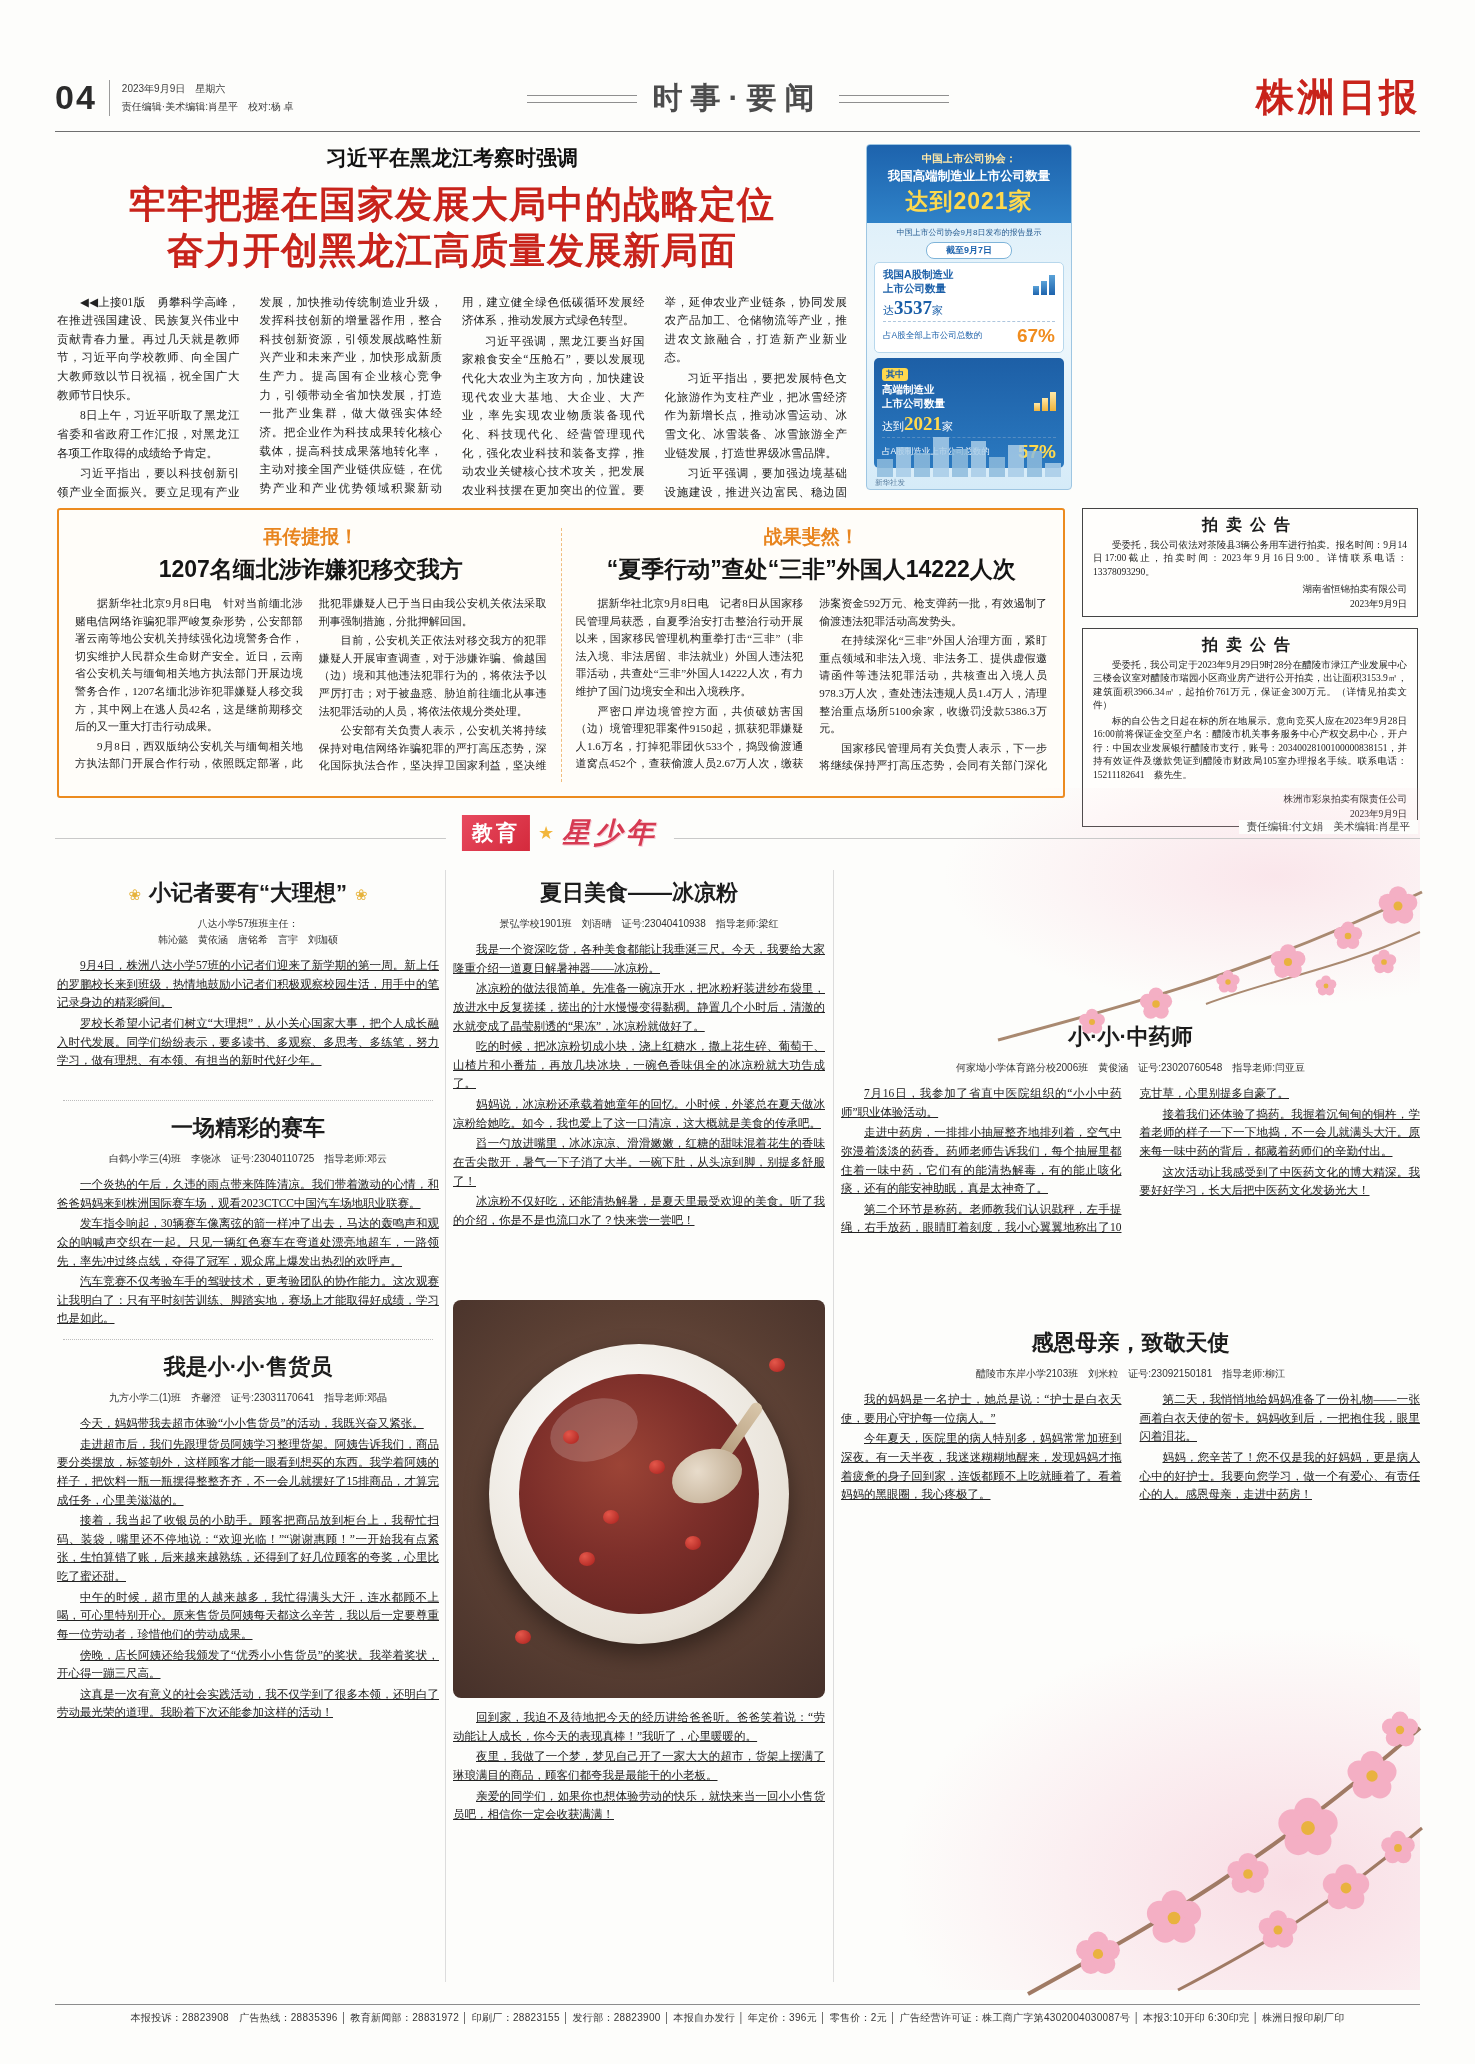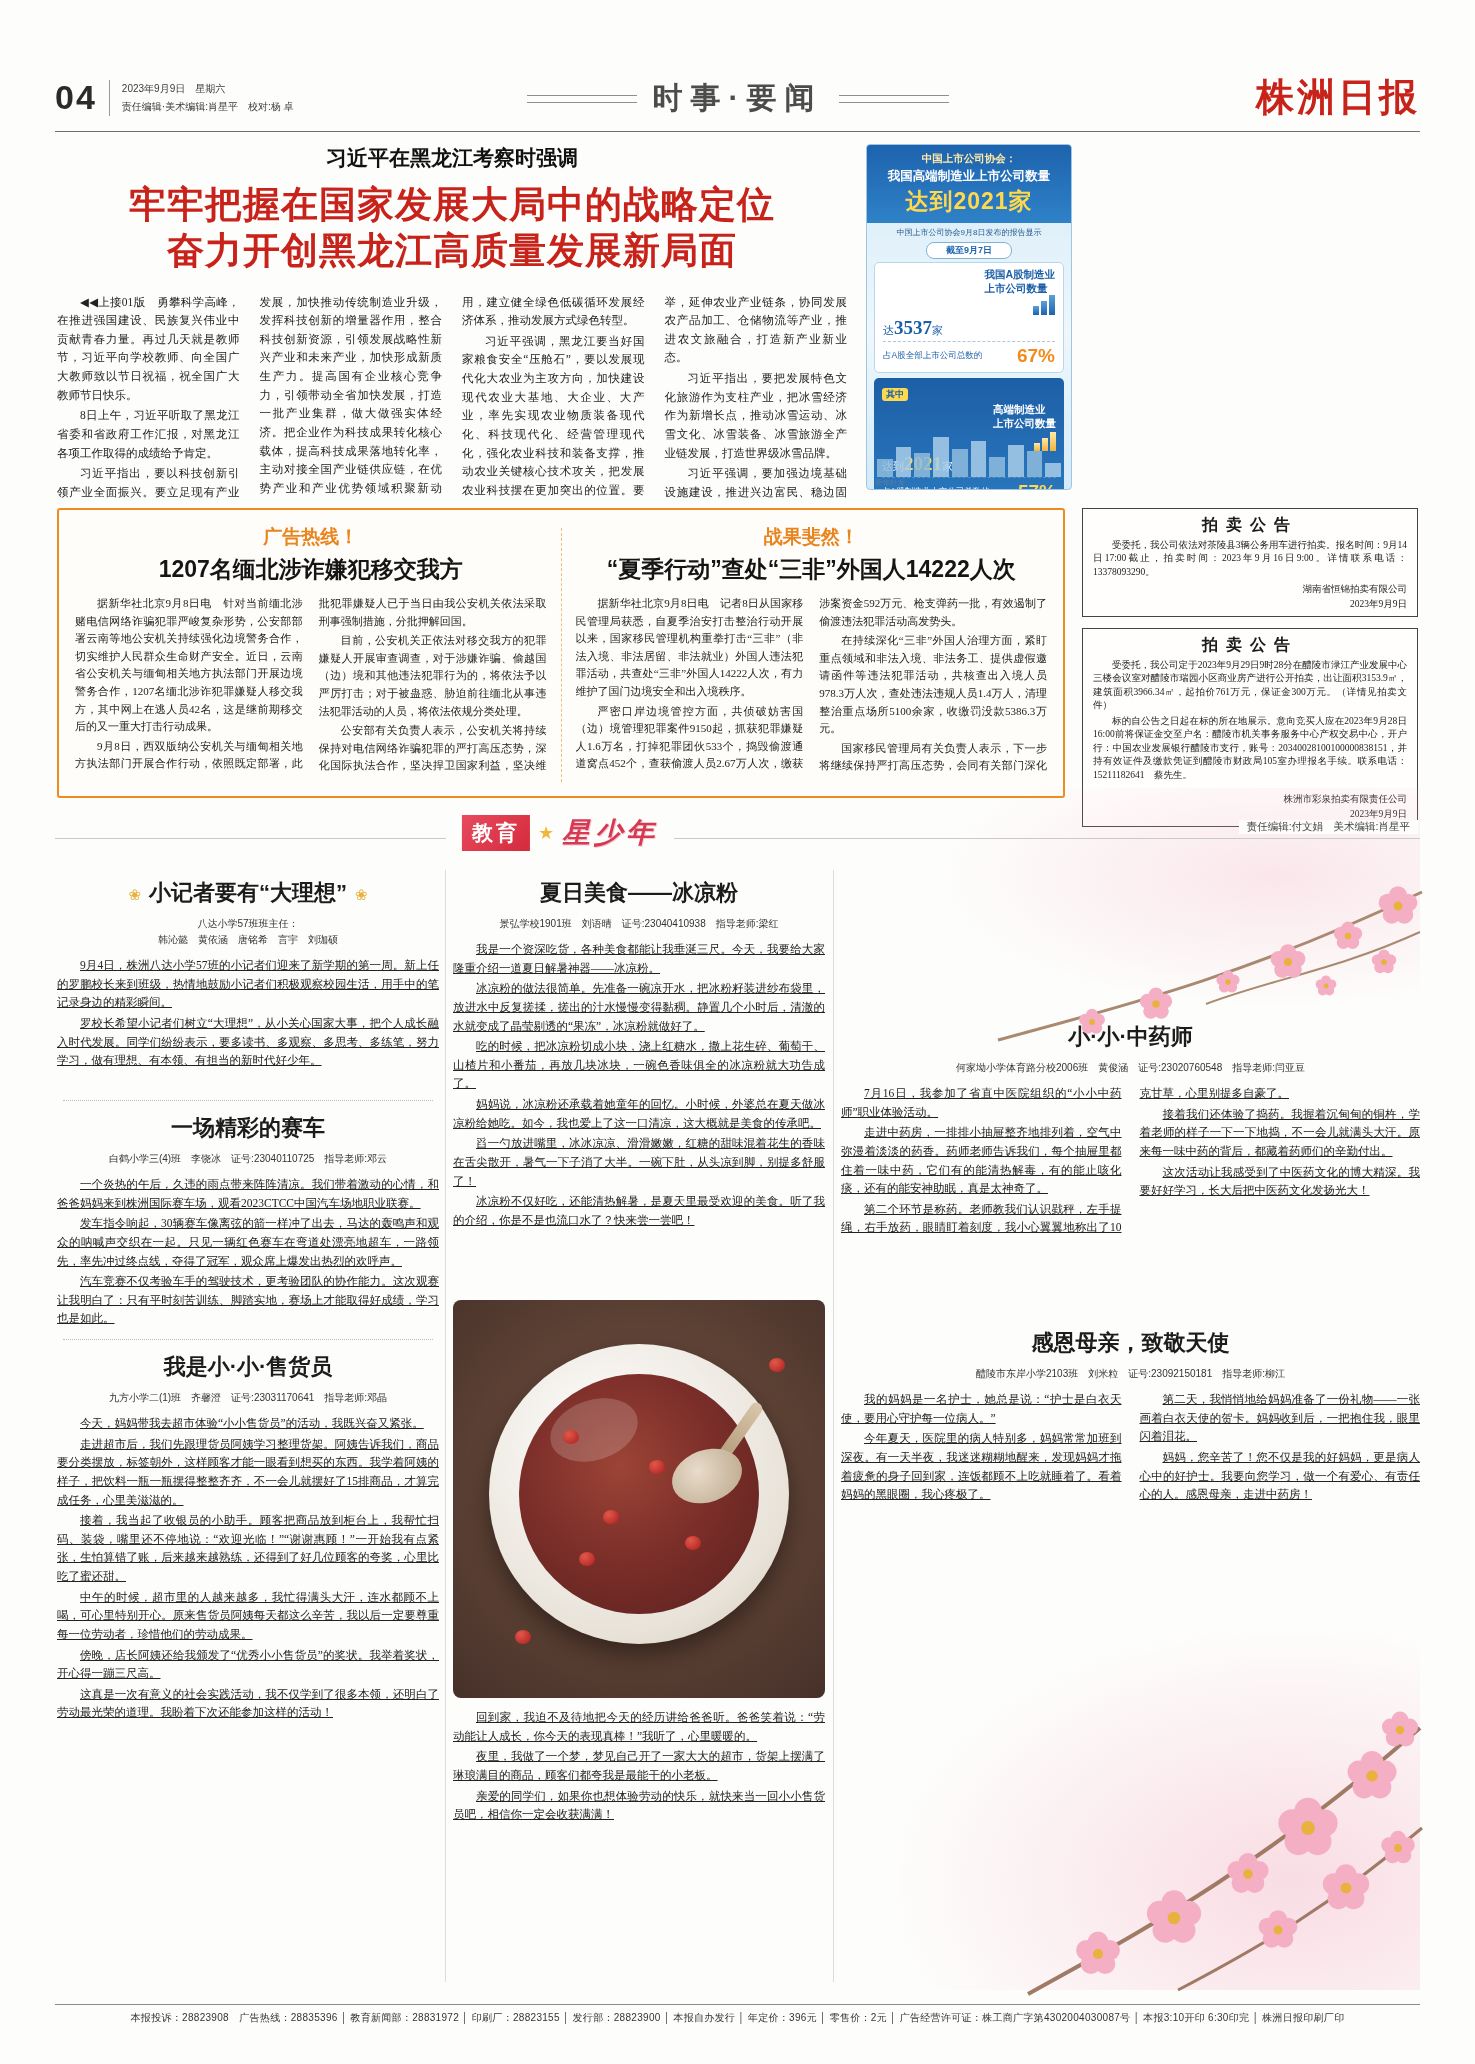--- a/index.html
+++ b/index.html
@@ -43,21 +43,21 @@
     padding:7px 4px 6px; }
   .ig-org { font-size:10.5px; font-weight:bold; color:#ffe9a8; }
   .ig-title { font-size:12.5px; font-weight:bold; margin-top:2px; }
   .ig-big { font-size:23px; font-weight:900; color:#ffd94d; letter-spacing:1px; margin-top:1px; }
   .ig-src { text-align:center; font-size:8px; color:#2a5f93; margin-top:4px; }
   .ig-asof { width:86px; margin:4px auto 3px; text-align:center; font-size:9px; color:#1d63ad;
     background:#fff; border:1px solid #7fb4d9; border-radius:8px; padding:1px 0; font-weight:bold; }
   .ig-panel { margin:0 7px 5px; border-radius:5px; padding:5px 8px; }
   .ig-pa { background:#ffffff; border:1px solid #b7d7ec; color:#1b5fa8; }
   .ig-pb { background:linear-gradient(180deg,#1d5fa6,#2a79c0); color:#fff; }
-  .ig-row { display:flex; align-items:flex-end;flex-direction:column; }
+  .ig-row { display:flex; justify-content:space-between; align-items:flex-end; }
   .ig-labels { font-size:10.5px; font-weight:bold; line-height:1.3; }
   .ig-bars { display:flex; align-items:flex-end; gap:2px; height:20px; }
   .ig-bars i { display:block; width:6px; background:linear-gradient(180deg,#5aa2d8,#1d63ad); }
   .ig-pb .ig-bars i { background:linear-gradient(180deg,#ffe9a8,#f0b43c); }
   .ig-val { margin-top:2px; font-size:11px;font-family:Liberation Serif, serif; }
   .ig-val b { font-size:19px; font-weight:900; }
   .ig-pa .ig-val b { color:#1b5fa8; }
   .ig-pb .ig-val b { color:#ffd94d; }
   .ig-share { display:flex; align-items:center; gap:4px; margin-top:2px; border-top:1px dashed rgba(120,160,200,.6); padding-top:3px; }
   .ig-share .lbl { font-size:8.5px; flex:1; }
@@ -262,21 +262,21 @@
         <i style="height:20px"></i>
         <i style="height:32px"></i>
       <i style="height:26px"></i>
         <i style="height:14px"></i>
     </div>
     <div class="ig-credit">新华社发</div>
   </aside>
 
   <section class="orange-box">
     <article class="obox-article">
-      <div class="obox-kicker">广告热线！</div>
+      <div class="obox-kicker">再传捷报！</div>
       <h2 class="obox-headline">1207名缅北涉诈嫌犯移交我方</h2>
       <div class="obox-body">
           <p>据新华社北京9月8日电　针对当前缅北涉赌电信网络诈骗犯罪严峻复杂形势，公安部部署云南等地公安机关持续强化边境警务合作，切实维护人民群众生命财产安全。近日，云南省公安机关与缅甸相关地方执法部门开展边境警务合作，1207名缅北涉诈犯罪嫌疑人移交我方，其中网上在逃人员42名，这是继前期移交后的又一重大打击行动成果。</p>
           <p>9月8日，西双版纳公安机关与缅甸相关地方执法部门开展合作行动，依照既定部署，此批犯罪嫌疑人已于当日由我公安机关依法采取刑事强制措施，分批押解回国。</p>
           <p>目前，公安机关正依法对移交我方的犯罪嫌疑人开展审查调查，对于涉嫌诈骗、偷越国（边）境和其他违法犯罪行为的，将依法予以严厉打击；对于被蛊惑、胁迫前往缅北从事违法犯罪活动的人员，将依法依规分类处理。</p>
           <p>公安部有关负责人表示，公安机关将持续保持对电信网络诈骗犯罪的严打高压态势，深化国际执法合作，坚决捍卫国家利益，坚决维护人民群众生命财产安全，坚决遏制此类犯罪高发态势。</p>
         </div>
     </article>
     <div class="obox-divider"></div>
     <article class="obox-article">

